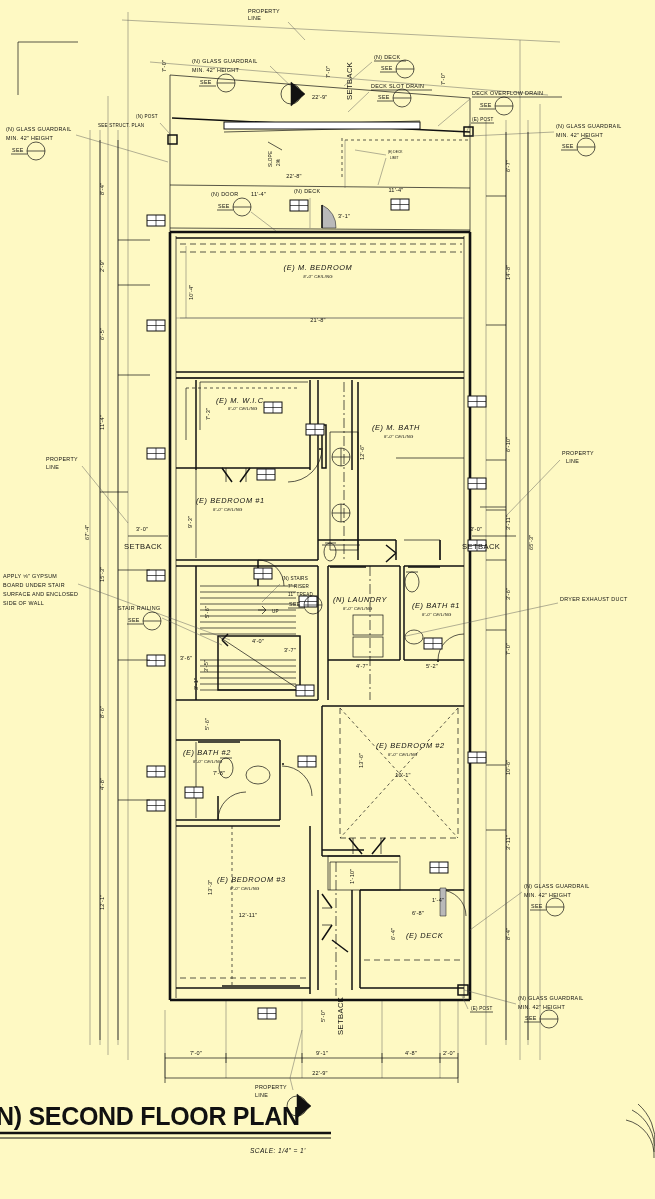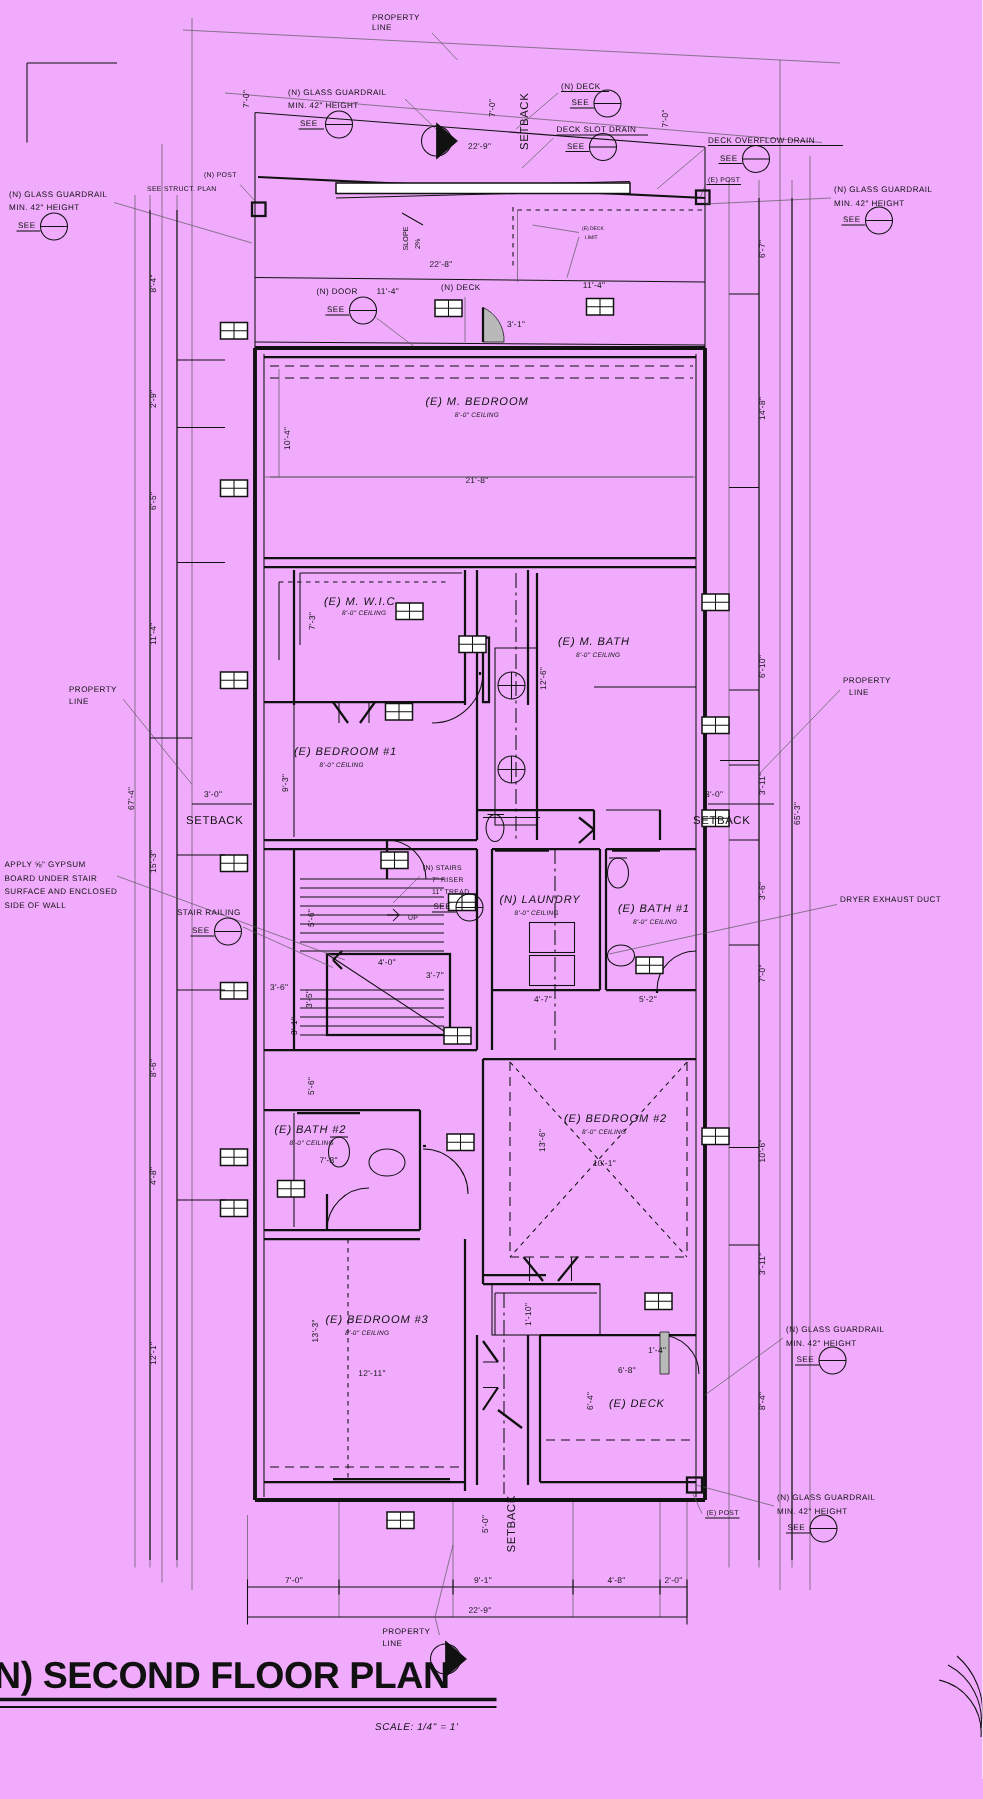--- a/index.html
+++ b/index.html
@@ -1,17 +1,17 @@
 <!DOCTYPE html>
 <html><head>
 <meta charset="utf-8">
 <style>
   html,body{margin:0;padding:0;background:#ffffff;}
   body{width:655px;height:1199px;overflow:hidden;font-family:"Liberation Sans",sans-serif;}
-  #sheet{position:relative;width:655px;height:1199px;background:#f0abfc;}
+  #sheet{position:relative;width:655px;height:1199px;background:#fef9c3;}
   svg#plan{position:absolute;left:0;top:0;width:655px;height:1199px;}
   .ln{stroke:#111;fill:none;}
   .w-thick{stroke-width:2.6;}
   .w-med{stroke-width:1.5;}
   .w-thin{stroke-width:0.7;}
   .w-hair{stroke-width:0.45;stroke:#555;}
   .dash{stroke-dasharray:6 4;}
   .dashfine{stroke-dasharray:3 3;}
   .dashdot{stroke-dasharray:10 3 2 3;}
   .fillblk{fill:#111;stroke:#111;stroke-width:0.5;}

